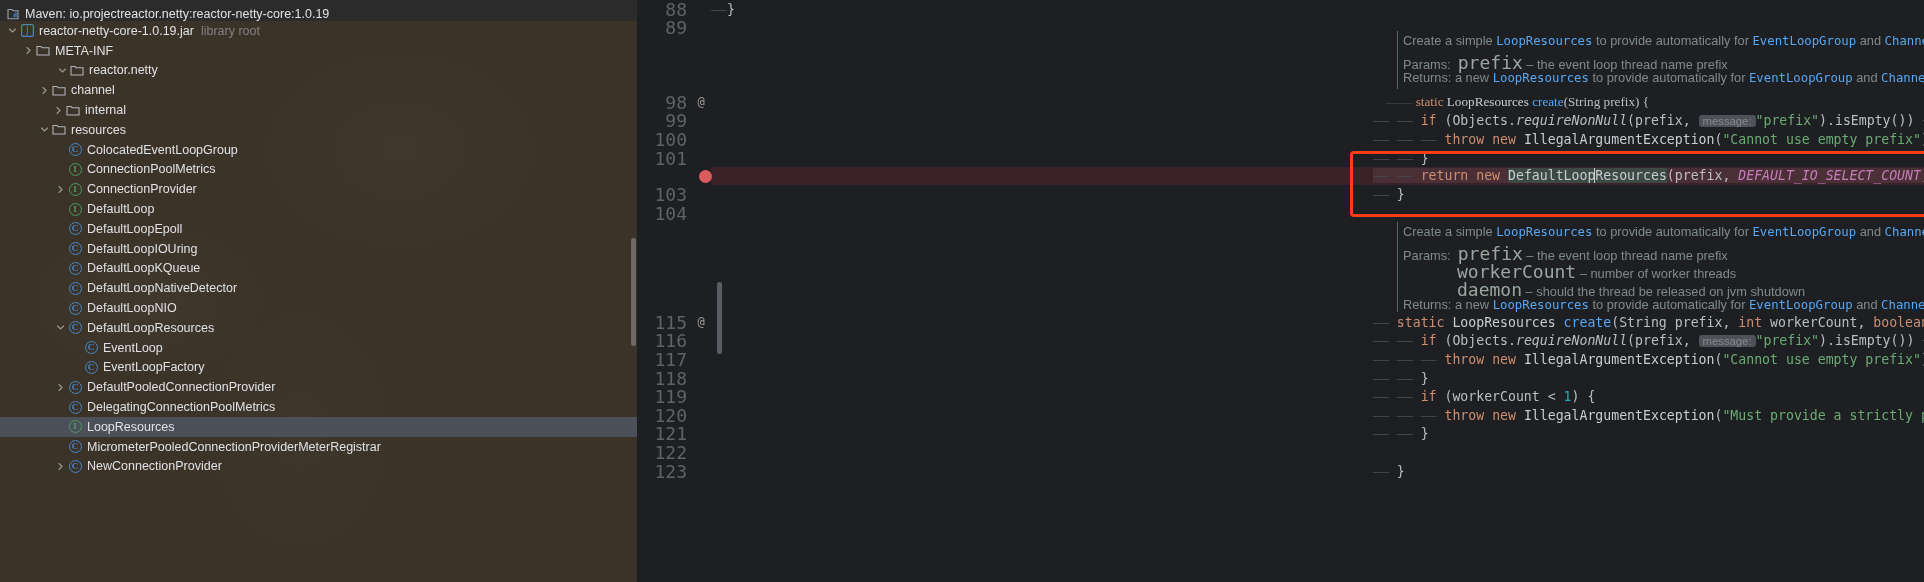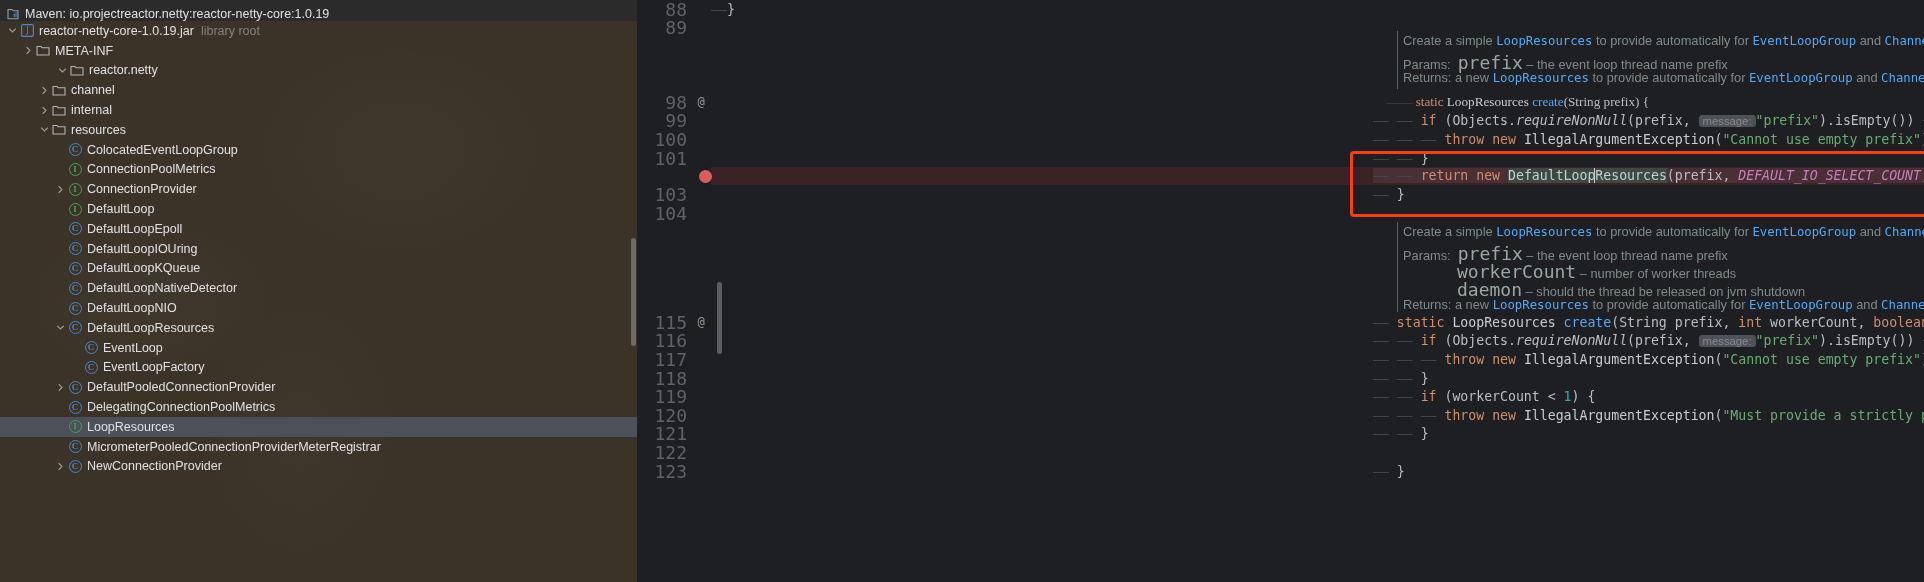--- a/index.html
+++ b/index.html
@@ -273,21 +273,21 @@
               <path d="M3 1.5 L6 4.5 L3 7.5" fill="none" stroke="#9a9a96" stroke-width="1.1" stroke-linecap="round"></path>
             </svg>
           </span>
           <span class="tree-icon">
             <svg width="14" height="13" viewBox="0 0 14 13">
               <path d="M1 2.5h4l1 1.2h7V11H1z" fill="none" stroke="#b4b6ba" stroke-width="1.05"></path>
             </svg>
           </span>
           <span class="tree-label">channel</span>
         </div>
-        <div class="tree-row" style="padding-left: 38px;">
+        <div class="tree-row" style="padding-left: 52px;">
           <span class="tree-arrow">
             <svg width="9" height="9" viewBox="0 0 9 9">
               <path d="M3 1.5 L6 4.5 L3 7.5" fill="none" stroke="#9a9a96" stroke-width="1.1" stroke-linecap="round"></path>
             </svg>
           </span>
           <span class="tree-icon">
             <svg width="14" height="13" viewBox="0 0 14 13">
               <path d="M1 2.5h4l1 1.2h7V11H1z" fill="none" stroke="#b4b6ba" stroke-width="1.05"></path>
             </svg>
           </span>

